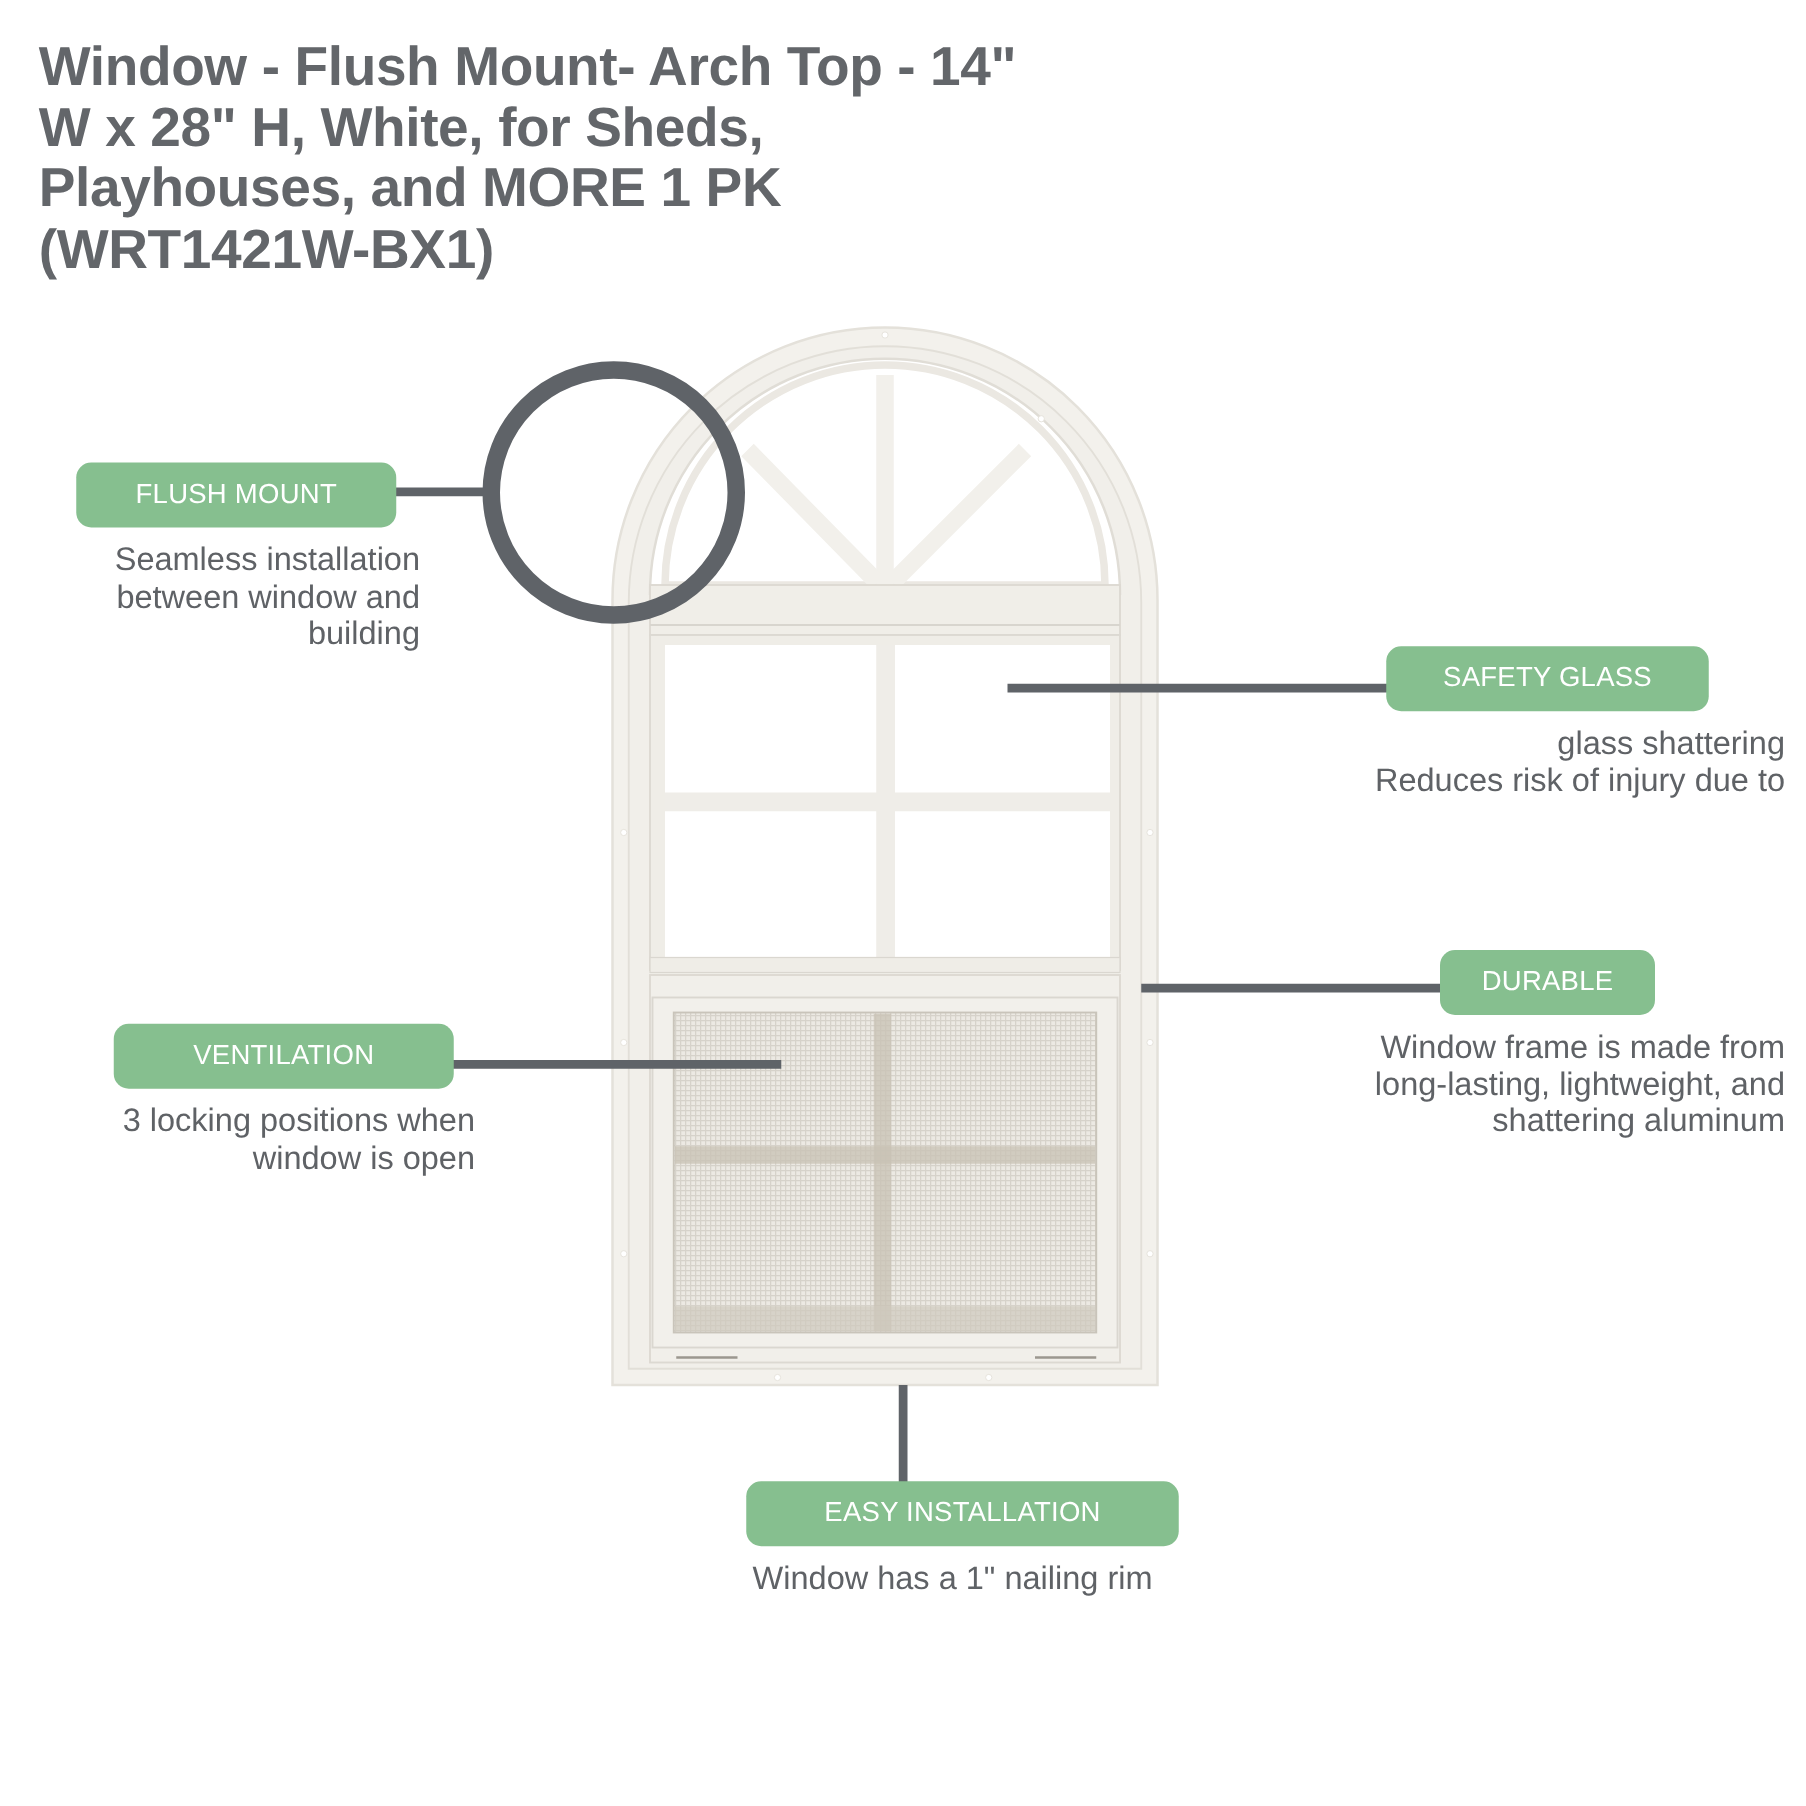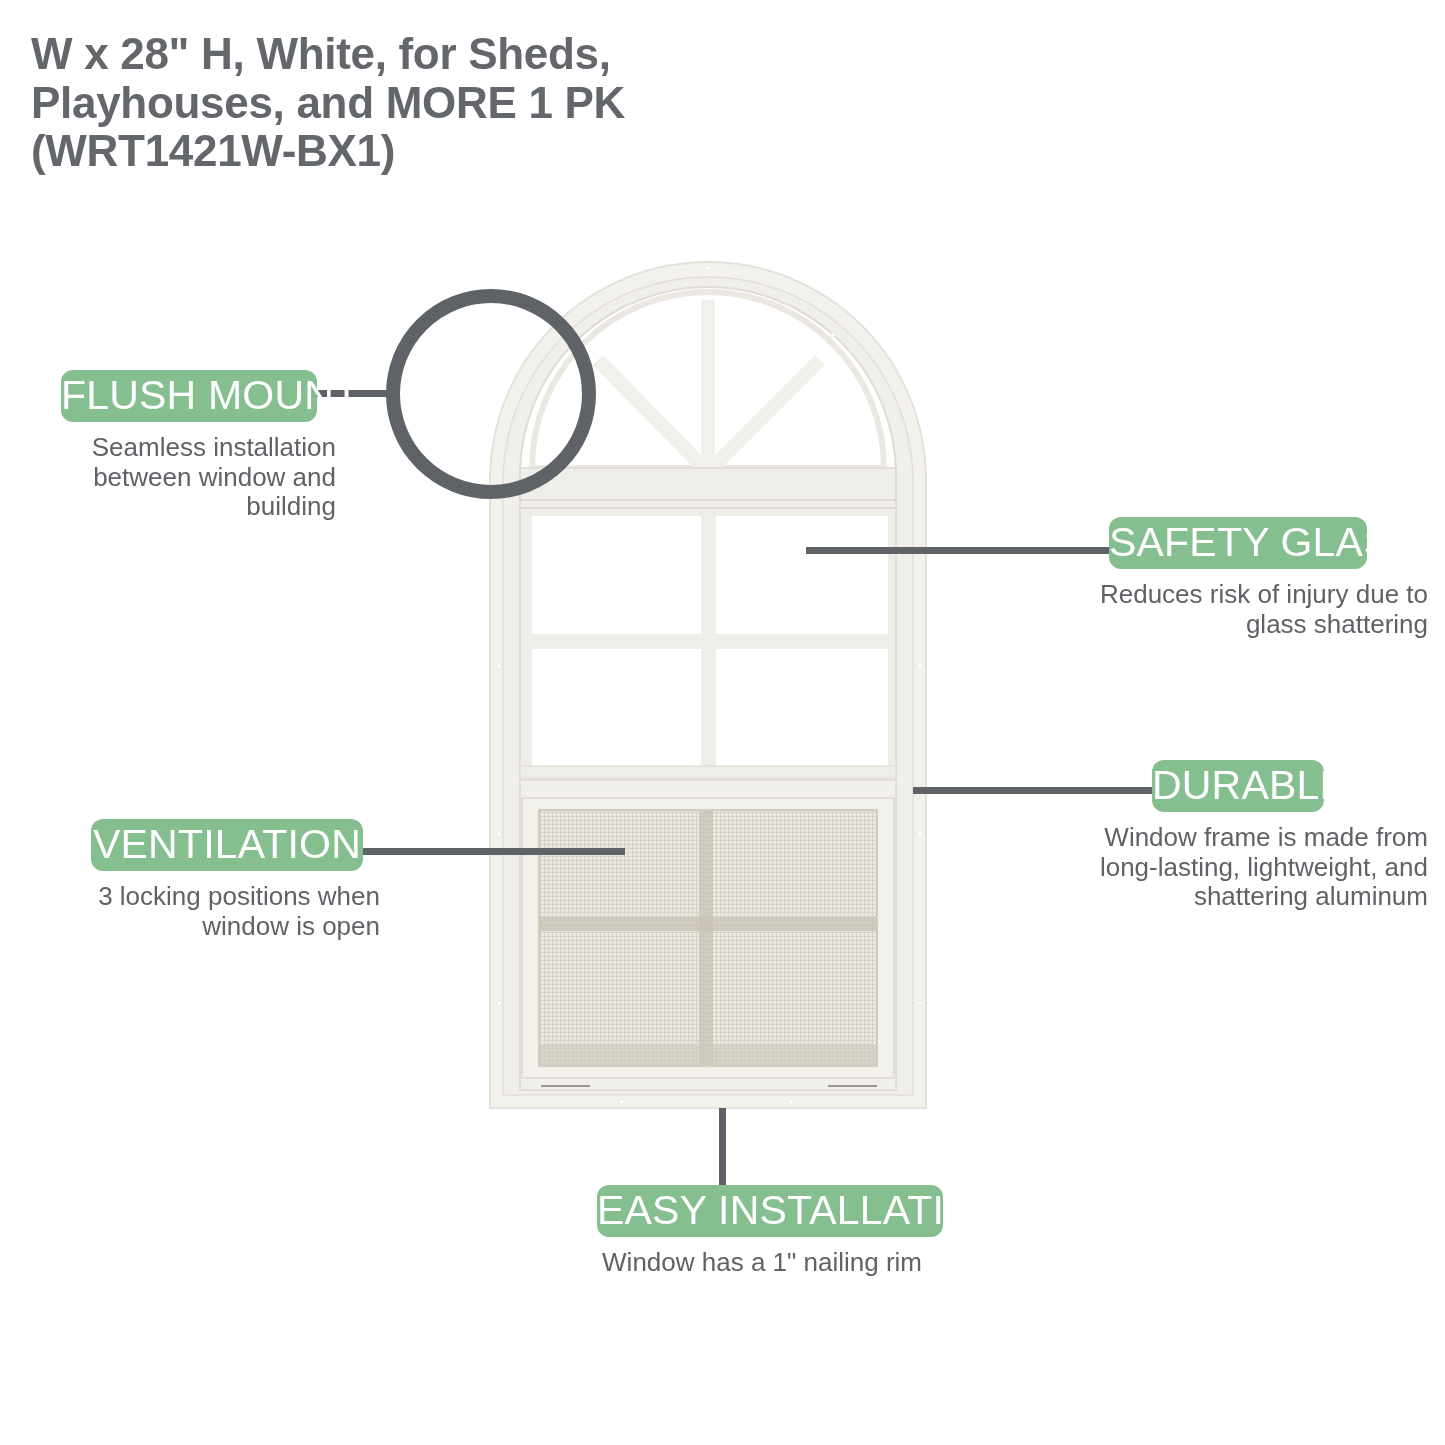--- a/index.html
+++ b/index.html
@@ -9,38 +9,39 @@
   .title {
     position: absolute; left: 31px; top: 30px; width: 860px;
     font-family: "Liberation Sans", sans-serif; font-weight: 700;
     font-size: 44px; line-height: 48.5px; color: #63666a;
     letter-spacing: -0.3px;
   }
   .title span { display: block; white-space: nowrap; }
 
   .pill {
     position: absolute; background: #86bf8f; color: #ffffff;
-    border-radius: 12px; font-size: 41px; line-height: 50px; height: 52px;
+    border-radius: 12px; font-size: 22px; line-height: 50px; height: 52px;
     text-align: center; white-space: nowrap; letter-spacing: 0.2px;
     font-family: "Liberation Sans", sans-serif;
   }
   .desc {
     position: absolute; text-align: right; font-size: 26px; line-height: 29.5px;
     color: #5f6266; white-space: nowrap; font-family: Liberation Sans, sans-serif;
   }
   .desc span { display: block; }
 
   .connector { position: absolute; background: #5f6368; }
 
   #window-art { position: absolute; left: 0; top: 0; }
 </style>
 </head>
 <body>
 
 <h1 class="title">
+  <span>Window - Flush Mount- Arch Top - 14"</span>
   <span>W x 28" H, White, for Sheds,</span>
   <span>Playhouses, and MORE 1 PK</span>
   <span>(WRT1421W-BX1)</span>
 </h1>
 
 <svg id="window-art" width="1445" height="1445" viewBox="0 0 1445 1445">
   <defs>
     <pattern id="mesh" width="4" height="4" patternUnits="userSpaceOnUse">
       <rect width="4" height="4" fill="#ece9e3"></rect>
       <path d="M0 0.5H4M0.5 0V4" stroke="#d6d2ca" stroke-width="1"></path>
@@ -107,22 +108,22 @@
 
 <div class="pill" style="left:61px; top:370px; width:256px;">FLUSH MOUNT</div>
 <div class="desc" style="left:40px; top:433px; width:296px;">
   <span>Seamless installation</span>
   <span>between window and</span>
   <span>building</span>
 </div>
 
 <div class="pill" style="left:1109px; top:517px; width:258px;">SAFETY GLASS</div>
 <div class="desc" style="left:1048px; top:580px; width:380px;">
+  <span>glass shattering</span>
   <span>Reduces risk of injury due to</span>
-  <span>glass shattering</span>
 </div>
 
 <div class="pill" style="left:1152px; top:760px; width:172px;">DURABLE</div>
 <div class="desc" style="left:1048px; top:823px; width:380px;">
   <span>Window frame is made from</span>
   <span>long-lasting, lightweight, and</span>
   <span>shattering  aluminum</span>
 </div>
 
 <div class="pill" style="left:91px; top:819px; width:272px;">VENTILATION</div>

